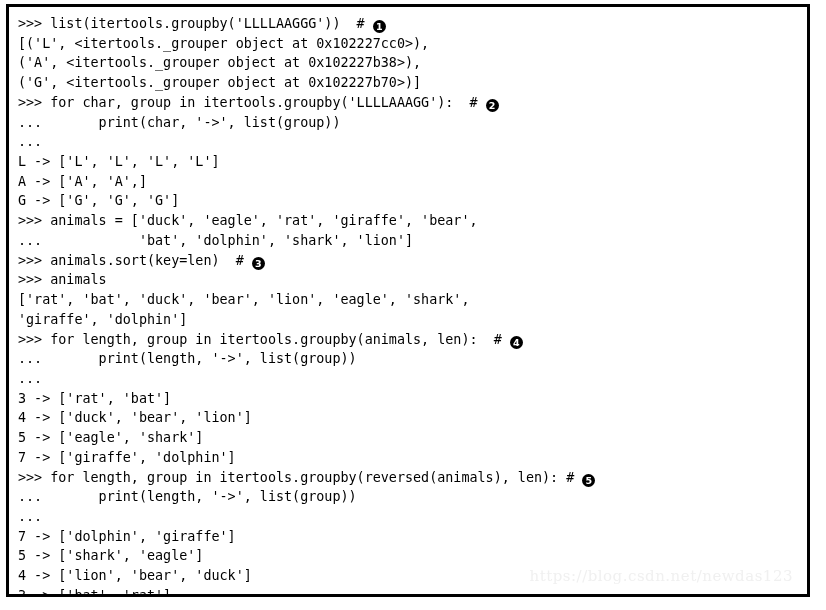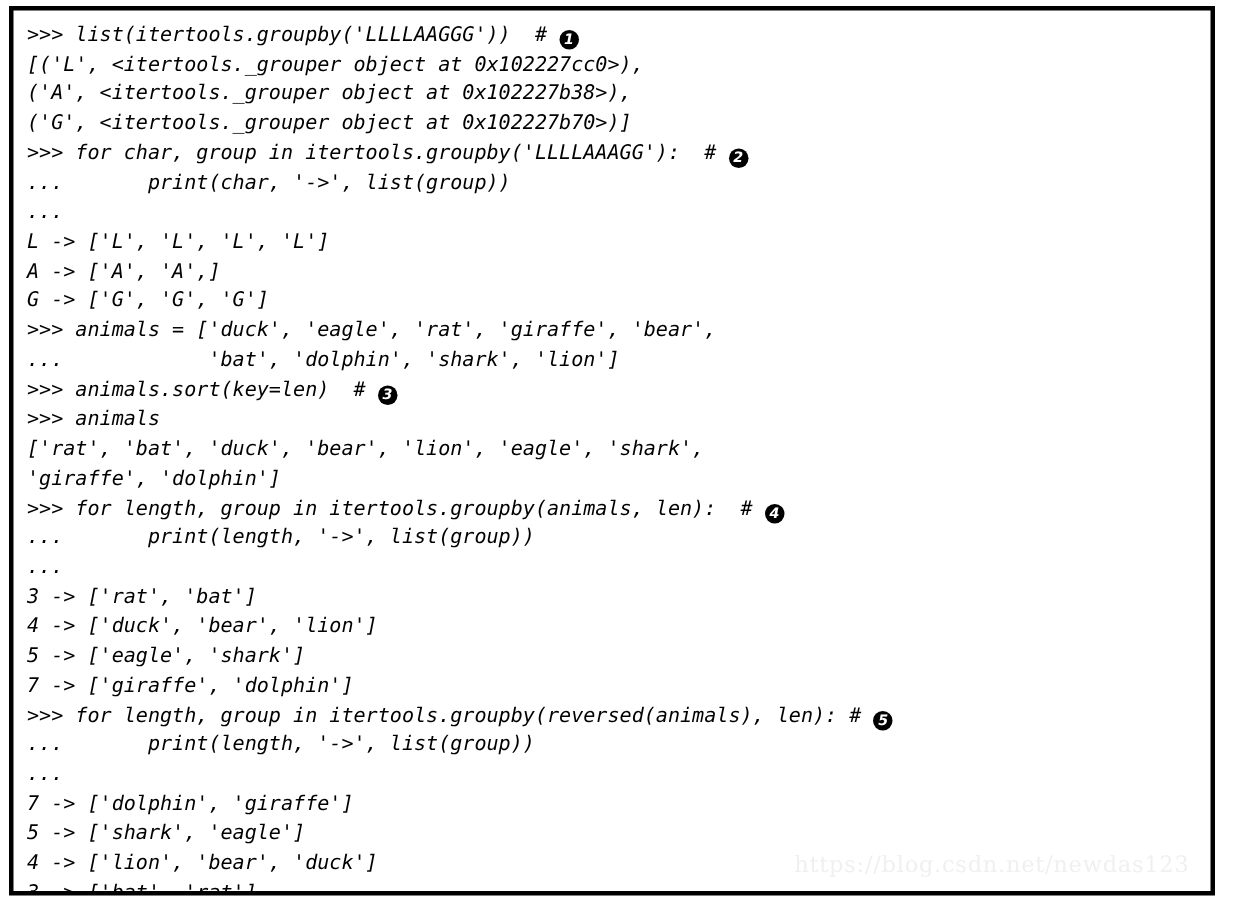--- a/index.html
+++ b/index.html
@@ -36,21 +36,20 @@
     font-size: 13.4px;
     line-height: 19.72px;
     color: #000000;
     letter-spacing: 0px;
   }
 
   .code-line {
     white-space: pre;
     height: 19.72px;
     font-family: "DejaVu Sans Mono", "Liberation Mono", monospace;
-    font-style: italic;
   }
 
   .callout-marker {
     display: inline-block;
     width: 13px;
     height: 13px;
     line-height: 13px;
     border-radius: 50%;
     background: #000000;
     color: #ffffff;

